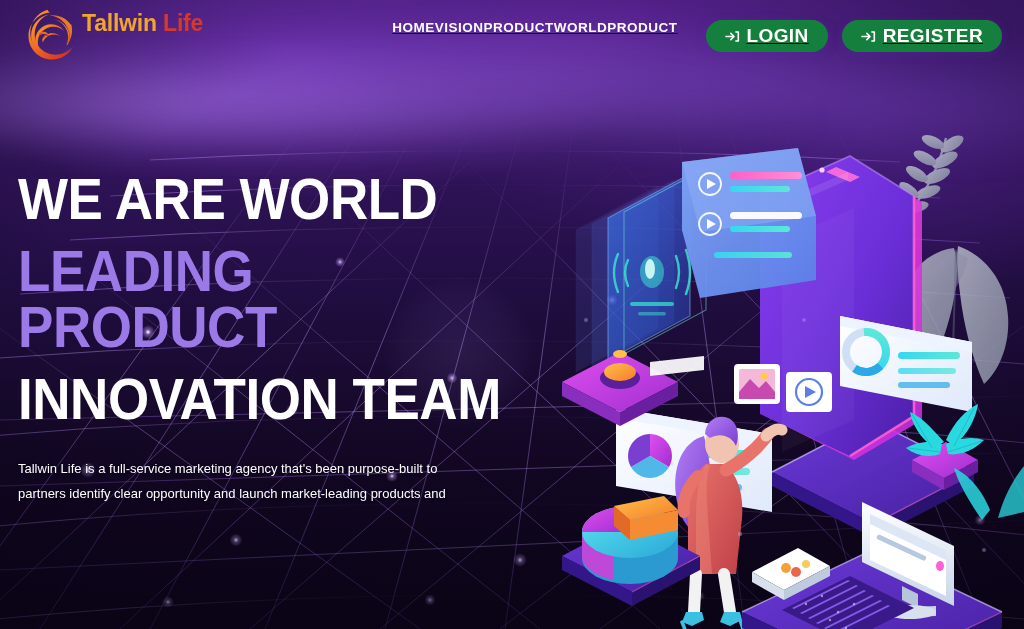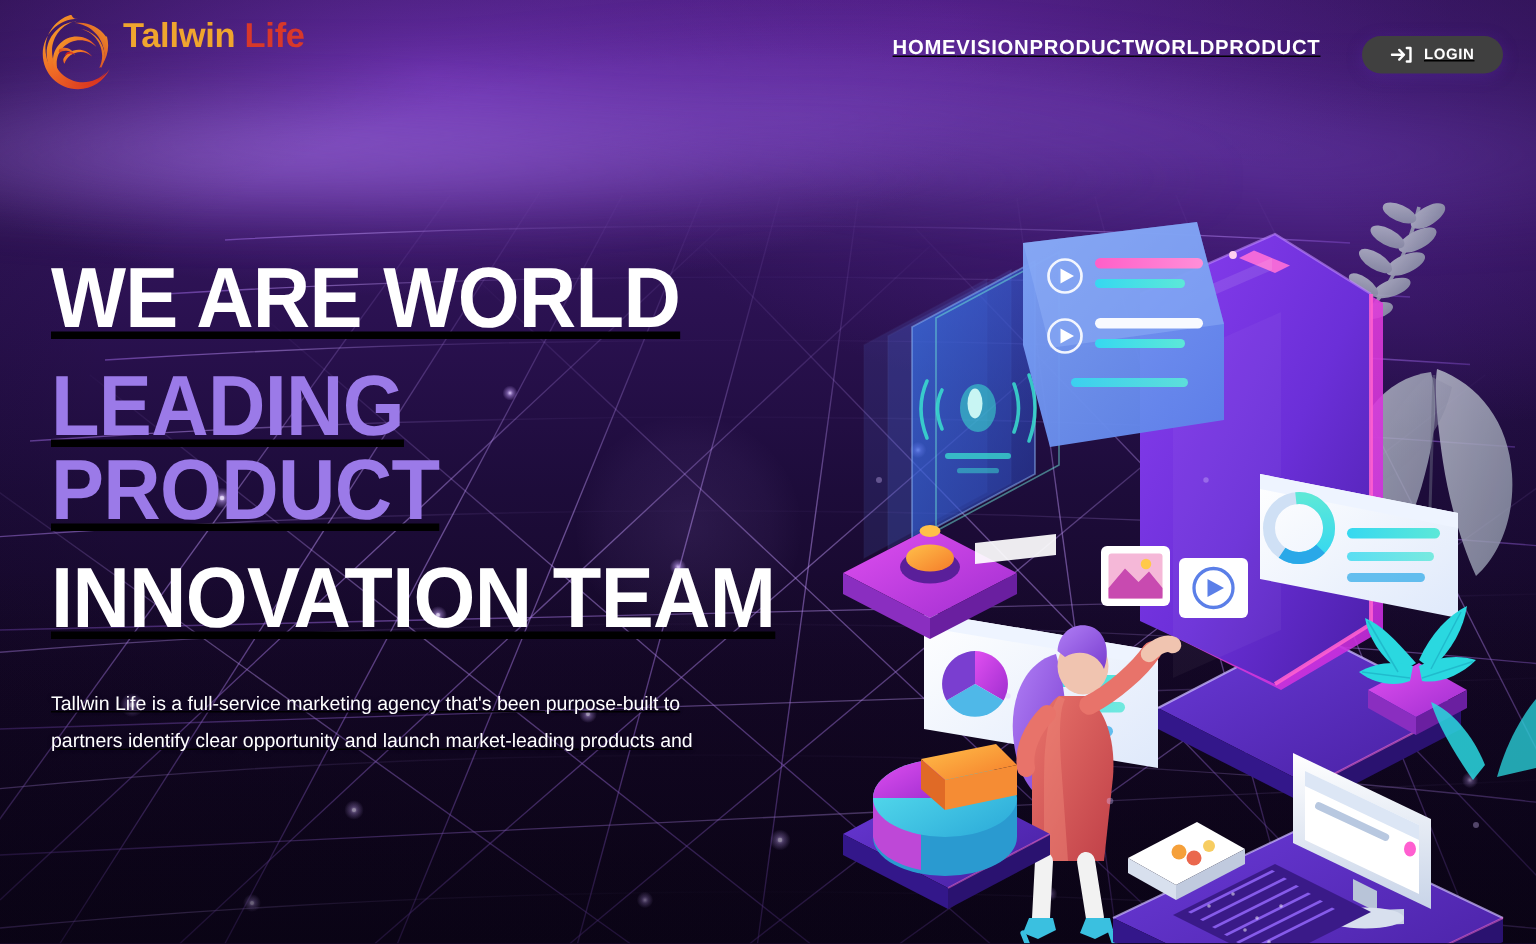--- a/index.html
+++ b/index.html
@@ -80,34 +80,34 @@
     display:flex; align-items:flex-start; text-decoration:underline;
   }
   .nav-link {
     color:#ffffff; font-size:13.5px; font-weight:700;
     letter-spacing:.5px; text-decoration:none; white-space:nowrap;
     cursor:pointer;
   }
   .auth { display:flex; align-items:center; gap:14px; margin-left:28px; }
   .btn-auth {
     display:inline-flex; align-items:center; gap:7px;
-    background:#404040;
+    background:#15803d;
     color:#fff; border:none; border-radius:22px;
     padding:5px 19px;
     font-family:"Liberation Sans", sans-serif;
-    font-size:10px; font-weight:700; letter-spacing:.4px;
+    font-size:19px; font-weight:700; letter-spacing:.4px;
     white-space:nowrap; cursor:pointer;
     box-shadow:0 2px 10px rgba(90,40,170,.35);
   }
   .btn-auth svg { display:block; }
 
   
   .hero {
     position:absolute; left:0; top:72px; width:560px;
-    padding-left:34px; z-index:30;text-decoration:underline;
+    padding-left:18px; z-index:30;
   }
   .headline {
     font-family:"Liberation Sans Narrow","Liberation Sans", sans-serif;
     font-weight:700;
     font-size:57px;
     line-height:.98;
     letter-spacing:-.5px;
     transform:scaleX(.93);
     transform-origin:left center;
   }
@@ -270,20 +270,27 @@
       <a class="nav-link">PRODUCT</a>
 
       <div class="auth">
         <button class="btn-auth">
           <svg width="15" height="15" viewBox="0 0 16 16">
             <path d="M1 8h8M6.2 4.6L9.6 8l-3.4 3.4" fill="none" stroke="#fff" stroke-width="1.7" stroke-linecap="round" stroke-linejoin="round"></path>
             <path d="M11.6 3.2h2.6v9.6h-2.6" fill="none" stroke="#fff" stroke-width="1.7" stroke-linecap="round" stroke-linejoin="round"></path>
           </svg>
           <span>LOGIN</span>
         </button>
+        <button class="btn-auth">
+          <svg width="15" height="15" viewBox="0 0 16 16">
+            <path d="M1 8h8M6.2 4.6L9.6 8l-3.4 3.4" fill="none" stroke="#fff" stroke-width="1.7" stroke-linecap="round" stroke-linejoin="round"></path>
+            <path d="M11.6 3.2h2.6v9.6h-2.6" fill="none" stroke="#fff" stroke-width="1.7" stroke-linecap="round" stroke-linejoin="round"></path>
+          </svg>
+          <span>REGISTER</span>
+        </button>
       </div>
     </nav>
   </div>
 
   <div class="hero">
     <h1 class="headline">
       <span class="l1">WE ARE WORLD</span>
       <span class="l2">LEADING PRODUCT</span>
       <span class="l3">INNOVATION TEAM</span>
     </h1>

